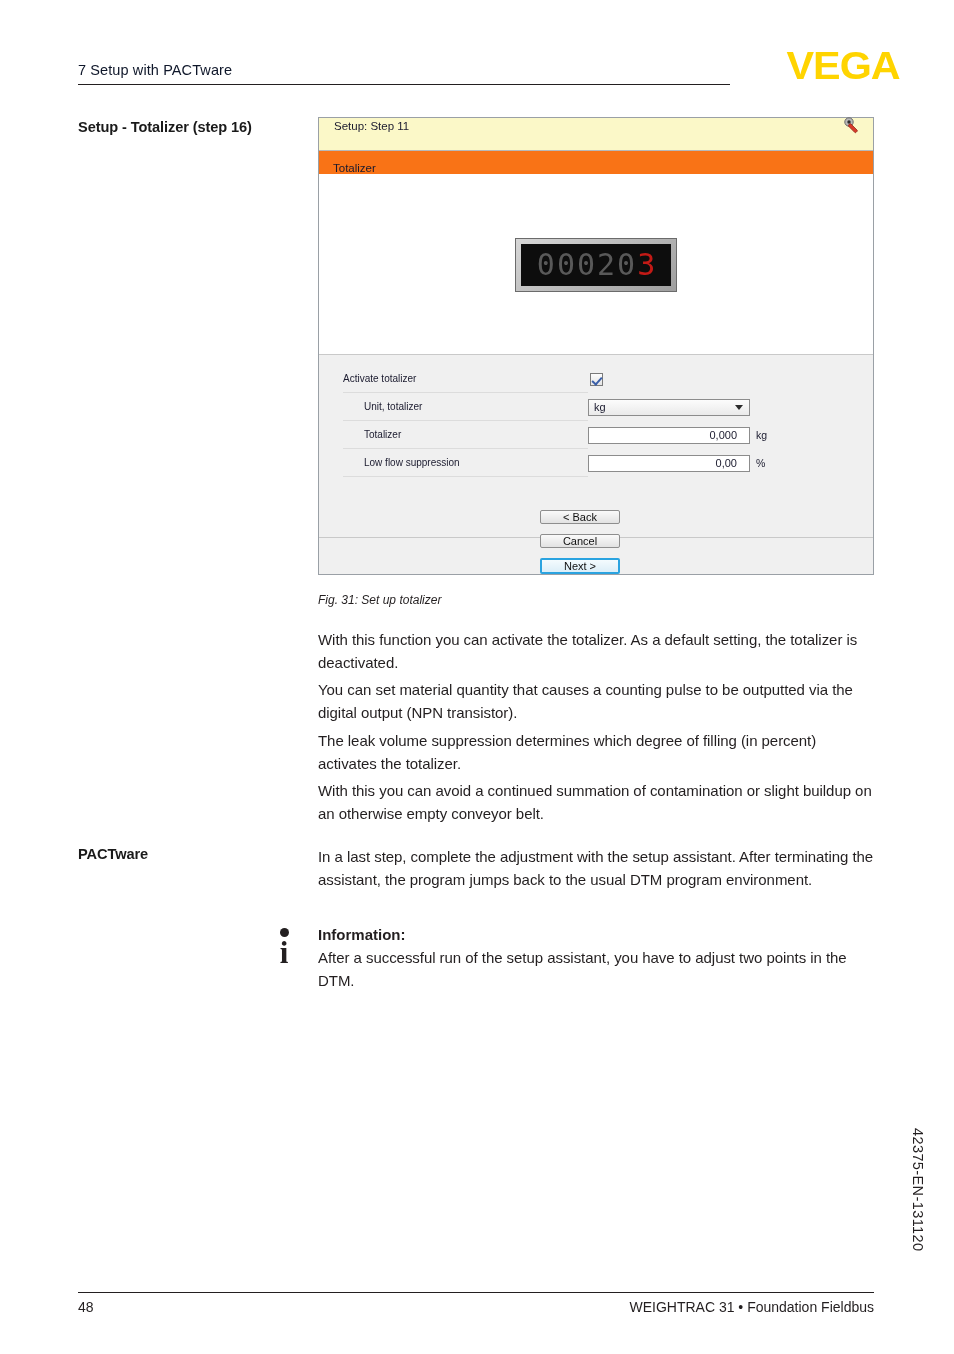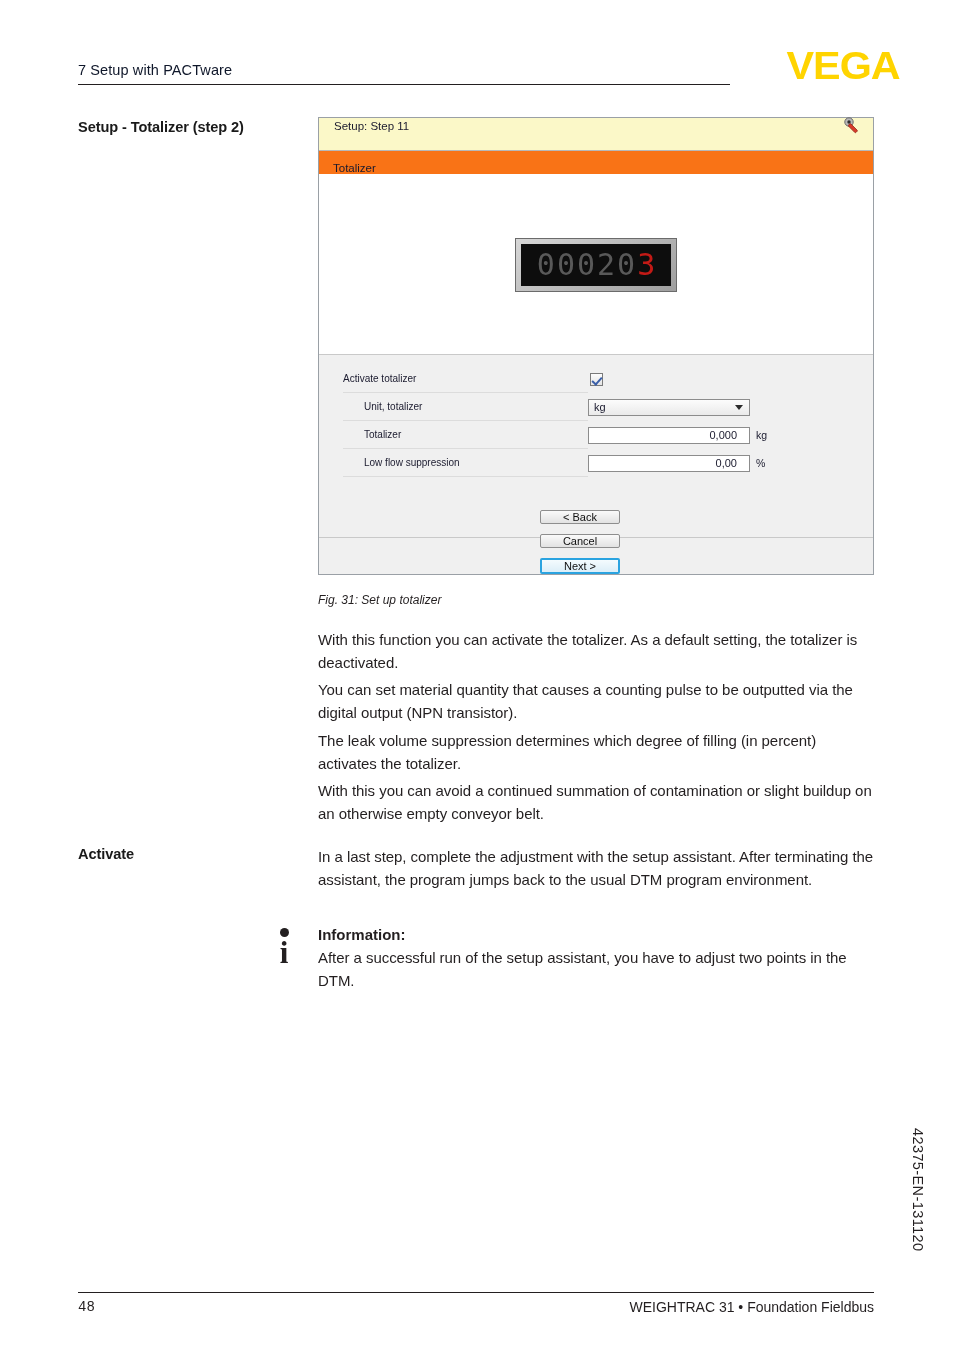--- a/index.html
+++ b/index.html
@@ -320,21 +320,20 @@
     top: 1292px;
     width: 796px;
     border-bottom: 1.4px solid #231f20;
   }
   .footer-page {
     position: absolute;
     left: 78px;
     top: 1299px;
     font-size: 14px;
     color: #231f20;
-    font-family: Liberation Mono, monospace;
   }
   .footer-doc {
     position: absolute;
     right: 80px;
     top: 1299px;
     font-size: 14px;
     color: #231f20;
   }
   .side-code {
     position: absolute;
@@ -348,21 +347,21 @@
 </style>
 </head>
 <body>
 
 <div class="page-header">
   <div class="chapter">7 Setup with PACTware</div>
   <div class="rule"></div>
 </div>
 <div class="vega-logo">VEGA</div>
 
-<div class="margin-label" style="top:119px;">Setup - Totalizer (step 2)</div>
+<div class="margin-label" style="top:119px;">Setup - Totalizer (step 16)</div>
 
 <div class="dialog">
 
   <div class="dialog-titlebar">
     <div class="dialog-title">Setup: Step 11</div>
     <div class="wrench-icon">
       <svg viewBox="0 0 20 20" width="20" height="20">
         <circle cx="6" cy="6" r="4.2" fill="#b9b9b9" stroke="#6a6a6a" stroke-width="1"></circle>
         <circle cx="6" cy="6" r="1.7" fill="#2e2e2e"></circle>
         <rect x="7.3" y="7.3" width="10.5" height="3.3" rx="1" transform="rotate(45 7.3 7.3)" fill="#d63b2a" stroke="#8e1f14" stroke-width="0.7"></rect>
@@ -432,21 +431,21 @@
   </div>
 </div>
 
 <div class="fig-caption">Fig. 31: Set up totalizer</div>
 
 <div class="para" style="top:629px;">With this function you can activate the totalizer. As a default setting, the totalizer is deactivated.</div>
 <div class="para" style="top:679px;">You can set material quantity that causes a counting pulse to be outputted via the digital output (NPN transistor).</div>
 <div class="para" style="top:730px;">The leak volume suppression determines which degree of filling (in percent) activates the totalizer.</div>
 <div class="para" style="top:780px;">With this you can avoid a continued summation of contamination or slight buildup on an otherwise empty conveyor belt.</div>
 
-<div class="margin-label" style="top:846px;">Activate</div>
+<div class="margin-label" style="top:846px;">PACTware</div>
 <div class="para" style="top:846px;">In a last step, complete the adjustment with the setup assistant. After terminating the assistant, the program jumps back to the usual DTM program environment.</div>
 
 <div class="info-icon">
   <div class="dot"></div>
   <div class="stem">i</div>
 </div>
 <div class="info-title">Information:</div>
 <div class="para" style="top:947px;">After a successful run of the setup assistant, you have to adjust two points in the DTM.</div>
 
 <div class="side-code">42375-EN-131120</div>

